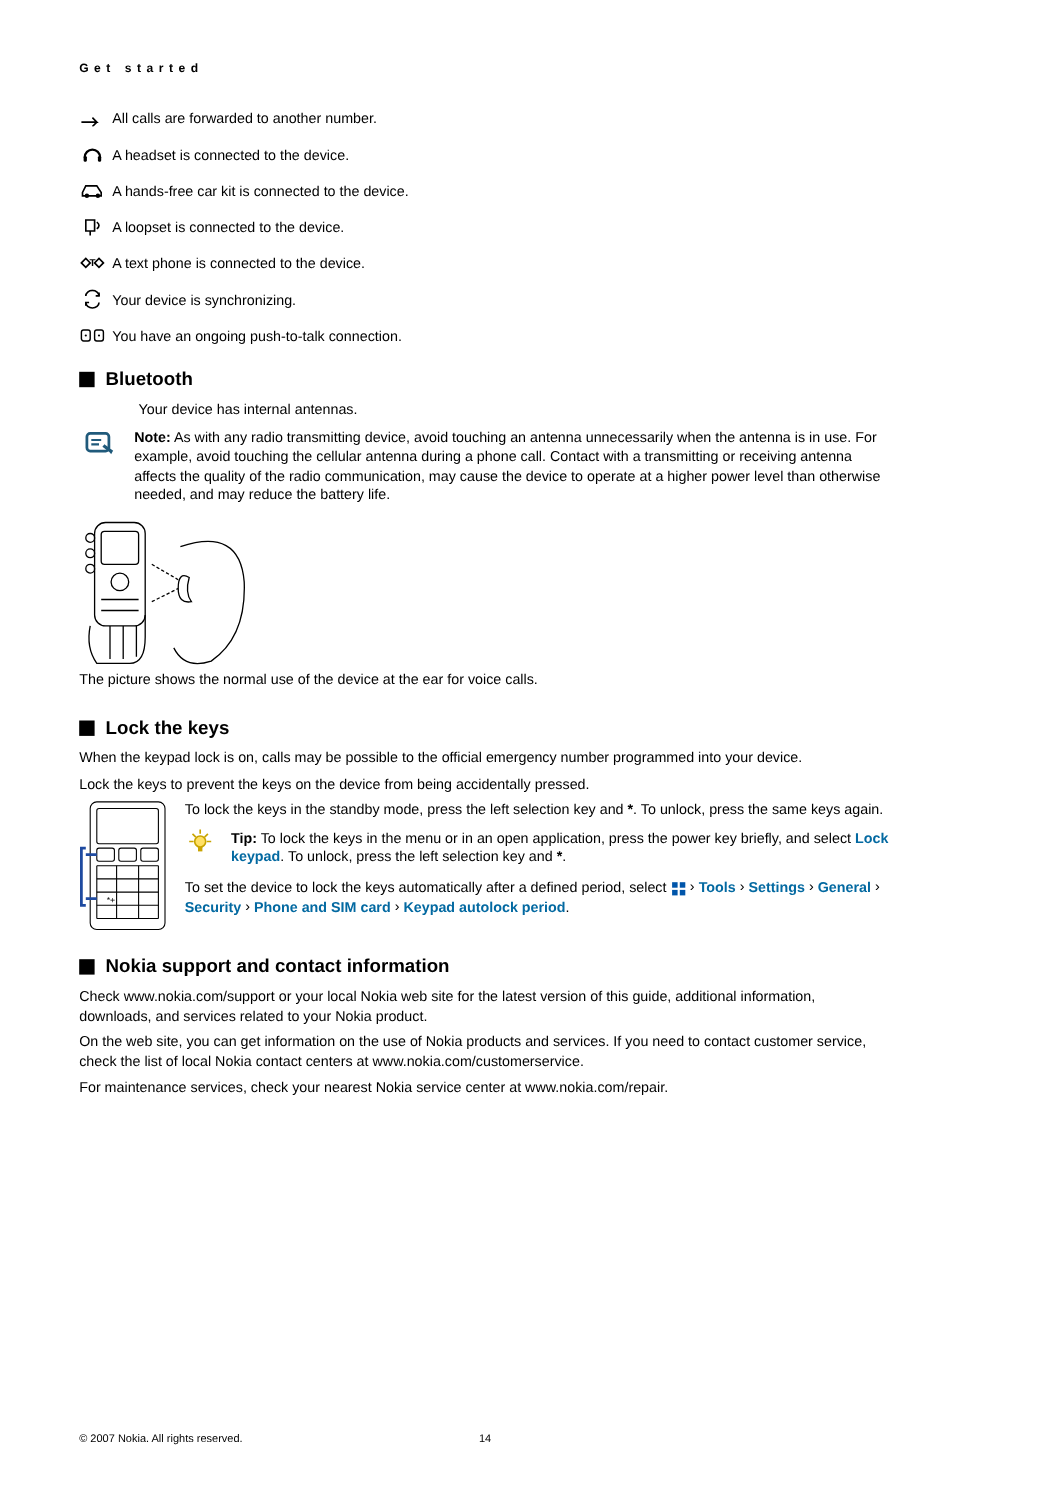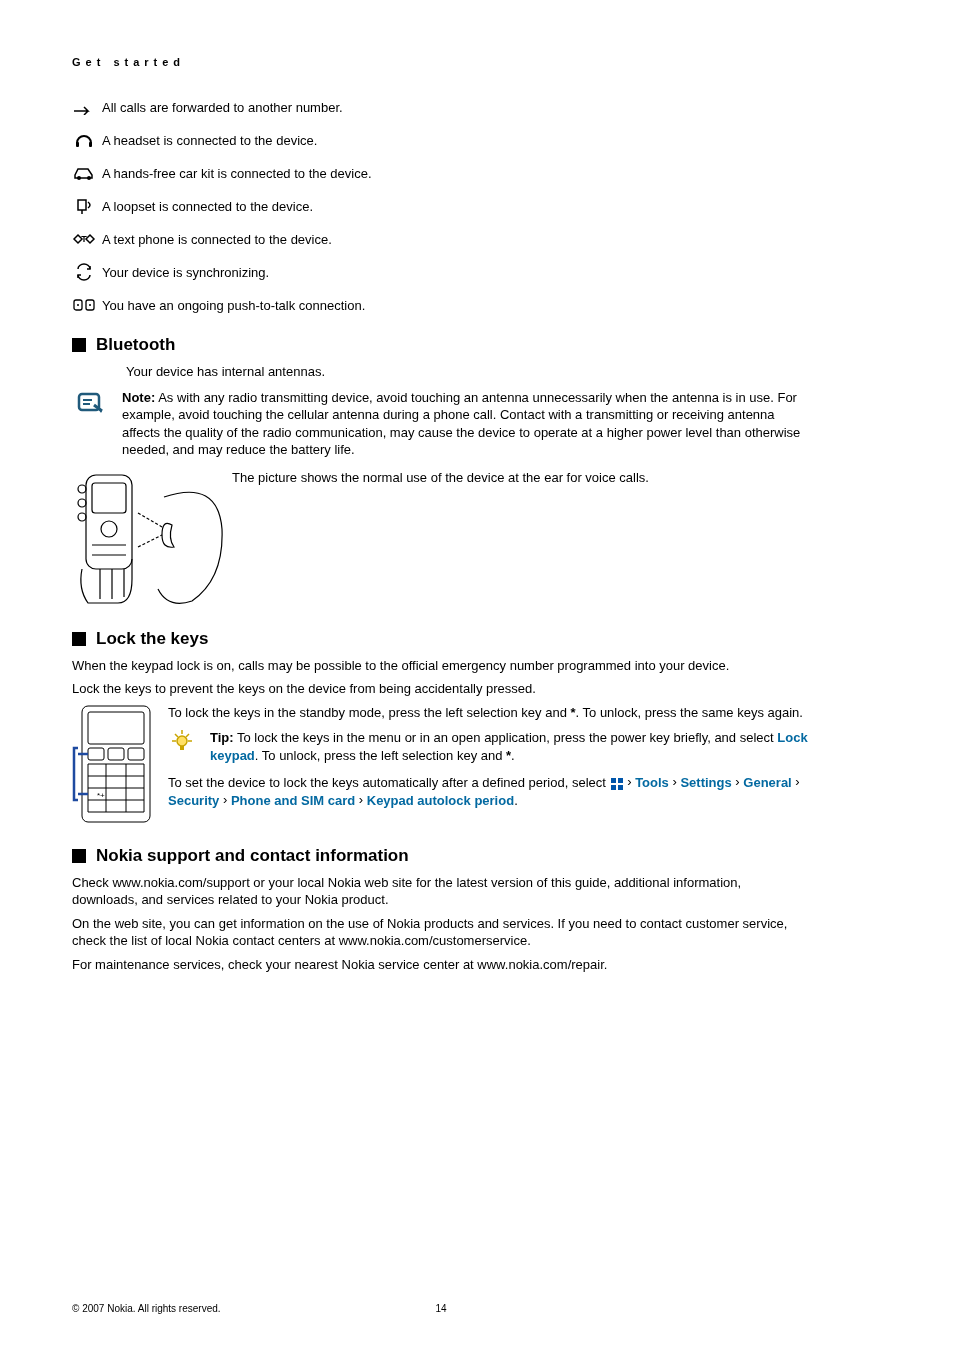--- a/index.html
+++ b/index.html
@@ -11,21 +11,21 @@
   .indicator-row .icon { width: 24px; flex-shrink: 0; display: flex; align-items: center; justify-content: center; }
   .indicator-row .text { font-size: 13px; margin-left: 6px; }
   .section-heading { display: flex; align-items: center; margin-top: 16px; margin-bottom: 8px; }
   .section-bullet { width: 14px; height: 14px; background: #000; margin-right: 10px; flex-shrink: 0; }
   .section-title { font-size: 17px; font-weight: bold; }
   .note-block { display: flex; margin: 8px 0 10px 0; }
   .note-icon { width: 50px; flex-shrink: 0; padding-top: 2px; padding-left: 4px; }
   .note-body { font-size: 13px; line-height: 1.35; }
   .body-text { font-size: 13px; line-height: 1.35; margin: 6px 0; }
   .body-indent { margin-left: 54px; }
-  .ear-row { display: flex; margin: 6px 0 20px 0; }
+  .ear-row { display: flex; margin: 6px 0 20px 0; flex-direction: column; }
   .ear-img { width: 160px; flex-shrink: 0; }
   .lock-row { display: flex; margin-top: 6px; }
   .phone-img { width: 88px; flex-shrink: 0; margin-right: 8px; }
   .lock-body { flex: 1; }
   .tip-row { display: flex; margin-top: 8px; }
   .tip-icon { width: 28px; flex-shrink: 0; padding-left: 2px; }
   .tip-body { font-size: 13px; line-height: 1.35; padding-left: 14px; }
   .blue { color: #0369a1; font-weight: bold; }
   .bold { font-weight: bold; }
   .footer { position: absolute; bottom: 36px; left: 72px; right: 72px; font-size: 10px; }

